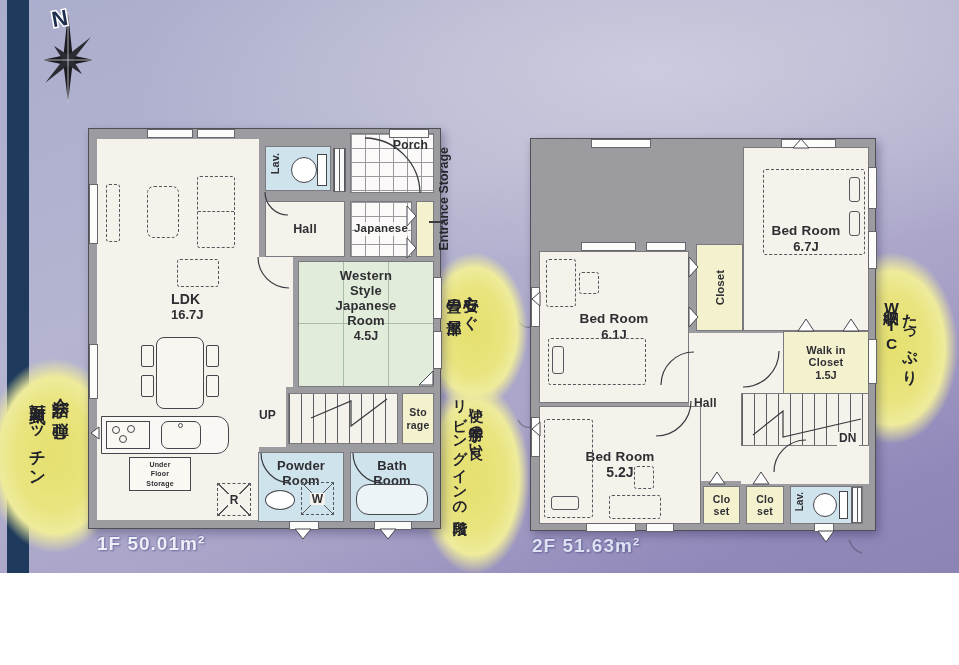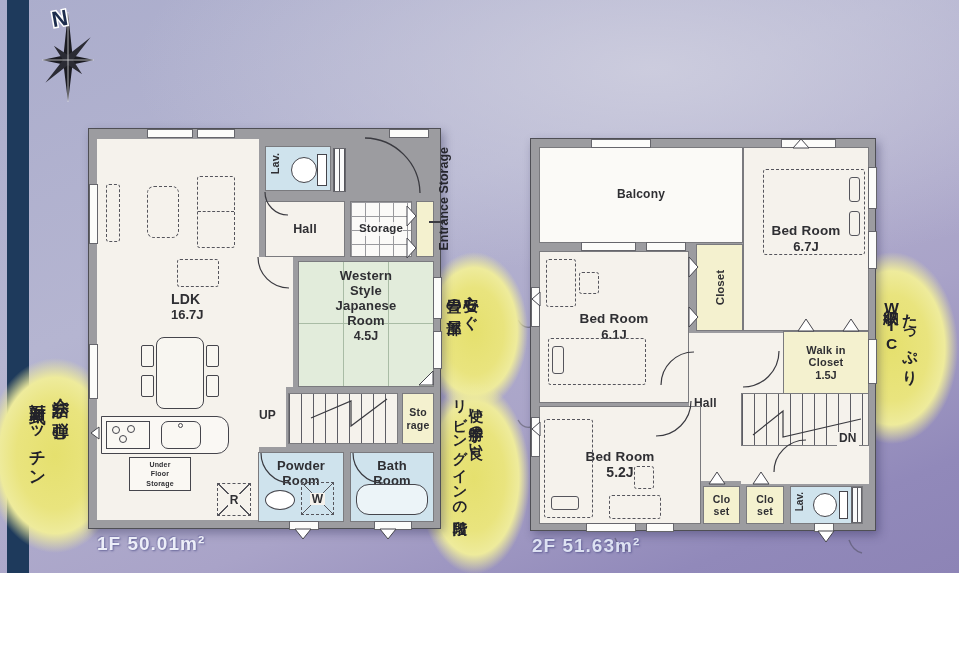--- a/index.html
+++ b/index.html
@@ -90,26 +90,29 @@
     <div class="rlabel" style="font-size:14px">LDK</div>
     <div class="rsize" style="font-size:13px">16.7J</div>
   </div>
 
   <div class="room blue" style="left:176px;top:17px;width:66px;height:45px;"></div>
   <div class="vtext abs" style="left:180px;top:24px;font-size:11px;">Lav.</div>
   <div class="tank" style="left:228px;top:25px;width:10px;height:32px;"></div>
   <div class="bowl" style="left:202px;top:28px;width:26px;height:26px;"></div>
   <div class="shelf" style="left:244px;top:19px;width:13px;height:44px;"></div>
 
+  <div class="room tile" style="left:261px;top:4px;width:84px;height:60px;">
+    <div class="rlabel abs" style="right:5px;top:5px;font-size:12px;">Porch</div>
+  </div>
 
   <div class="room" style="left:176px;top:72px;width:80px;height:56px;">
     <div class="rlabel" style="font-size:12.5px;">Hall</div>
   </div>
   <div class="room tile" style="left:261px;top:72px;width:62px;height:56px;">
-    <div class="rlabel" style="font-size:11.5px;background:rgba(251,250,248,.8);">Storage</div>
+    <div class="rlabel" style="font-size:11.5px;background:rgba(251,250,248,.8);">Japanese</div>
   </div>
   <div class="room yellow" style="left:327px;top:72px;width:18px;height:56px;"></div>
 
   <div class="room green" style="left:209px;top:132px;width:136px;height:126px;"></div>
   <div class="tl" style="left:254px;top:133px;width:1px;height:124px;"></div>
   <div class="tl" style="left:299px;top:133px;width:1px;height:124px;"></div>
   <div class="tl" style="left:210px;top:194px;width:134px;height:1px;"></div>
   <div class="abs" style="left:240px;top:140px;width:74px;text-align:center;">
     <div class="rlabel">Western Style Japanese Room</div>
     <div class="rsize">4.5J</div>
@@ -182,23 +185,20 @@
     <path d="M2,304 L10,298 L10,310 Z" fill="#fff" stroke="#45454c" stroke-width="1"></path>
     <path d="M298,270 L262,297 L262,272 L222,289" stroke="#3a3a40" stroke-width="1.2" fill="none"></path>
   </svg>
 </div>
 
 <div class="leader" style="left:429px;top:221px;width:15px;height:2px;"></div>
 <div class="vtext" style="position:absolute;left:437px;top:147px;font-size:12.5px;z-index:3;color:#26262c;">Entrance Storage</div>
 
 <div class="plan" style="left:530px;top:138px;width:346px;height:393px;">
 
-  <div class="room" style="left:8px;top:8px;width:204px;height:96px;background:#fbfaf7;">
-    <div class="rlabel" style="font-size:12px;">Balcony</div>
-  </div>
 
   <div class="room" style="left:212px;top:8px;width:126px;height:184px;">
     <div>
       <div class="rlabel" style="font-size:13.5px">Bed Room</div>
       <div class="rsize" style="font-size:13px">6.7J</div>
     </div>
   </div>
   <div class="furn" style="left:232px;top:30px;width:102px;height:86px;"></div>
   <div class="bedp" style="left:318px;top:38px;width:11px;height:25px;"></div>
   <div class="bedp" style="left:318px;top:72px;width:11px;height:25px;"></div>

